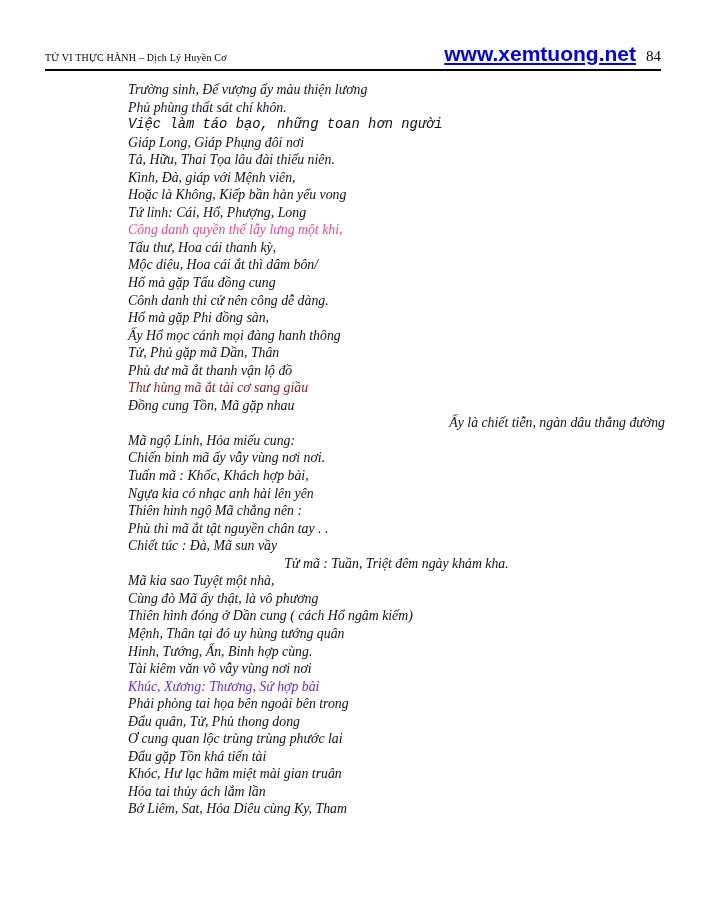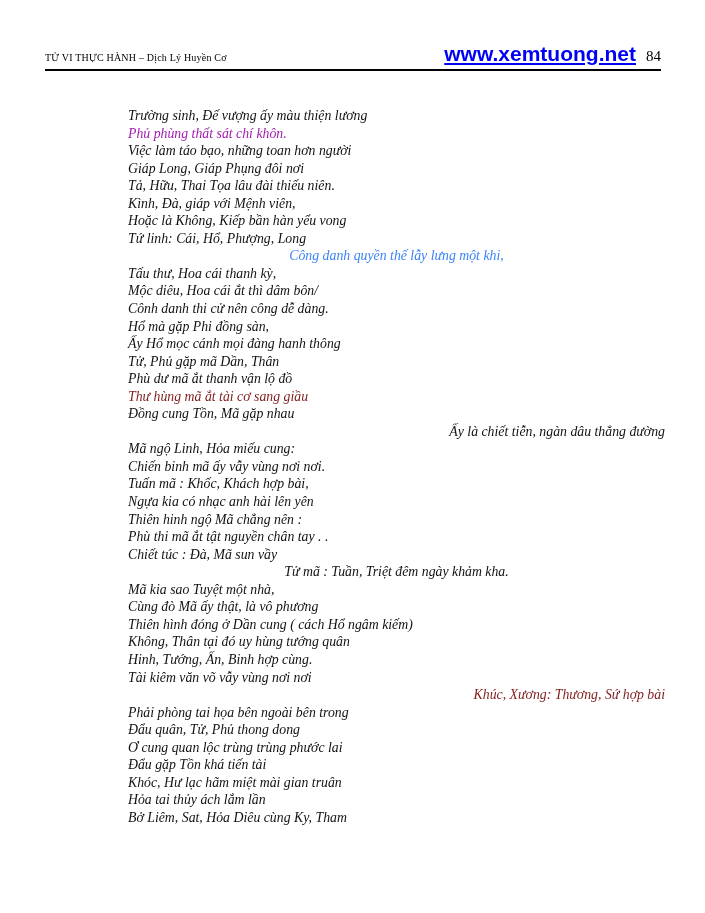--- a/index.html
+++ b/index.html
@@ -56,21 +56,20 @@
     left: 45px;
     width: 616px;
     height: 2px;
     background: #000000;
   }
   .poem {
     position: absolute;
     top: 81px;
     left: 128px;
     right: 40px;
-    margin-top: 26px;
   }
   .poem-line {
     font-family: "Liberation Serif", serif;
     font-style: italic;
     font-size: 13.8px;
     line-height: 17.55px;
     color: #111111;
     white-space: nowrap;
   }
 </style>
@@ -84,53 +83,54 @@
     <span class="header-right">
       <span class="header-link" style="color: rgb(0, 0, 245);">www.xemtuong.net</span>
       <span class="page-number">84</span>
     </span>
   </div>
 
   <div class="header-rule" style="background: rgb(0, 0, 0);"></div>
 
   <div class="poem">
       <div class="poem-line" style="color: rgb(17, 17, 17);">Trường sinh, Đế vượng ấy màu thiện lương</div>
-      <div class="poem-line" style="color: #a21caf;">Phủ phùng thất sát chí khôn.</div>
-      <div class="poem-line" style="color: rgb(17, 17, 17);">Việc làm táo bạo, những toan hơn người</div>
+      <div class="poem-line" style="color: #0f172a;">Phủ phùng thất sát chí khôn.</div>
+      <div class="poem-line" style="color: rgb(17, 17, 17); font-family: Liberation Mono, monospace;">Việc làm táo bạo, những toan hơn người</div>
       <div class="poem-line" style="color: rgb(17, 17, 17);">Giáp Long, Giáp Phụng đôi nơi</div>
       <div class="poem-line" style="color: rgb(17, 17, 17);">Tả, Hữu, Thai Tọa lâu đài thiếu niên.</div>
       <div class="poem-line" style="color: rgb(17, 17, 17);">Kình, Đà, giáp với Mệnh viên,</div>
       <div class="poem-line" style="color: rgb(17, 17, 17);">Hoặc là Không, Kiếp bần hàn yểu vong</div>
       <div class="poem-line" style="color: rgb(17, 17, 17);">Tứ linh: Cái, Hổ, Phượng, Long</div>
-      <div class="poem-line" style="color: #3b82f6; text-align: center;">Công danh quyền thế lẫy lưng một khi,</div>
+      <div class="poem-line" style="color: #ec4899;">Công danh quyền thế lẫy lưng một khi,</div>
       <div class="poem-line" style="color: rgb(17, 17, 17);">Tấu thư, Hoa cái thanh kỳ,</div>
       <div class="poem-line" style="color: rgb(17, 17, 17);">Mộc diêu, Hoa cái ắt thì dâm bôn/</div>
+      <div class="poem-line" style="color: rgb(17, 17, 17);">Hổ mà gặp Tấu đồng cung</div>
       <div class="poem-line" style="color: rgb(17, 17, 17);">Cônh danh thi cử nên công dễ dàng.</div>
       <div class="poem-line" style="color: rgb(17, 17, 17);">Hổ mà gặp Phi đồng sàn,</div>
       <div class="poem-line" style="color: rgb(17, 17, 17);">Ấy Hổ mọc cánh mọi đàng hanh thông</div>
       <div class="poem-line" style="color: rgb(17, 17, 17);">Tử, Phủ gặp mã Dần, Thân</div>
       <div class="poem-line" style="color: rgb(17, 17, 17);">Phù dư mã ắt thanh vận lộ đồ</div>
       <div class="poem-line" style="color: #7f1d1d; font-style: italic;">Thư hùng mã ắt tài cơ sang giầu</div>
       <div class="poem-line" style="color: rgb(17, 17, 17);">Đồng cung Tồn, Mã gặp nhau</div>
       <div class="poem-line" style="color: rgb(17, 17, 17); text-align: right;">Ấy là chiết tiễn, ngàn dâu thẳng đường</div>
       <div class="poem-line" style="color: rgb(17, 17, 17);">Mã ngộ Linh, Hỏa miếu cung:</div>
       <div class="poem-line" style="color: rgb(17, 17, 17);">Chiến binh mã ấy vẫy vùng nơi nơi.</div>
       <div class="poem-line" style="color: rgb(17, 17, 17);">Tuấn mã : Khốc, Khách hợp bài,</div>
       <div class="poem-line" style="color: rgb(17, 17, 17);">Ngựa kia có nhạc anh hài lên yên</div>
       <div class="poem-line" style="color: rgb(17, 17, 17);">Thiên hinh ngộ Mã chẳng nên :</div>
       <div class="poem-line" style="color: rgb(17, 17, 17);">Phù thi mã ắt tật nguyền chân tay . .</div>
       <div class="poem-line" style="color: rgb(17, 17, 17);">Chiết túc : Đà, Mã sun vầy</div>
       <div class="poem-line" style="color: rgb(17, 17, 17); text-align: center;">Tử mã : Tuần, Triệt đêm ngày khảm kha.</div>
       <div class="poem-line" style="color: rgb(17, 17, 17);">Mã kia sao Tuyệt một nhà,</div>
       <div class="poem-line" style="color: rgb(17, 17, 17);">Cùng đò Mã ấy thật, là vô phương</div>
       <div class="poem-line" style="color: rgb(17, 17, 17);">Thiên hình đóng ở Dần cung ( cách Hổ ngâm kiếm)</div>
-      <div class="poem-line" style="color: rgb(17, 17, 17);">Không, Thân tại đó uy hùng tướng quân</div>
+      <div class="poem-line" style="color: rgb(17, 17, 17);">Mệnh, Thân tại đó uy hùng tướng quân</div>
       <div class="poem-line" style="color: rgb(17, 17, 17);">Hinh, Tướng, Ấn, Binh hợp cùng.</div>
       <div class="poem-line" style="color: rgb(17, 17, 17);">Tài kiêm văn võ vẫy vùng nơi nơi</div>
-      <div class="poem-line" style="color: #7f1d1d; text-align: right;">Khúc, Xương: Thương, Sứ hợp bài</div>
+      <div class="poem-line" style="color: #6d28d9;">Khúc, Xương: Thương, Sứ hợp bài</div>
       <div class="poem-line" style="color: rgb(17, 17, 17);">Phải phòng tai họa bên ngoài bên trong</div>
       <div class="poem-line" style="color: rgb(17, 17, 17);">Đẩu quân, Tử, Phủ thong dong</div>
       <div class="poem-line" style="color: rgb(17, 17, 17);">Ơ cung quan lộc trùng trùng phước lai</div>
       <div class="poem-line" style="color: rgb(17, 17, 17);">Đẩu gặp Tồn khá tiến tài</div>
       <div class="poem-line" style="color: rgb(17, 17, 17);">Khóc, Hư lạc hãm miệt mài gian truân</div>
       <div class="poem-line" style="color: rgb(17, 17, 17);">Hỏa tai thủy ách lắm lần</div>
       <div class="poem-line" style="color: rgb(17, 17, 17);">Bở Liêm, Sat, Hỏa Diêu cùng Ky, Tham</div>
     </div>
 
 </div>

